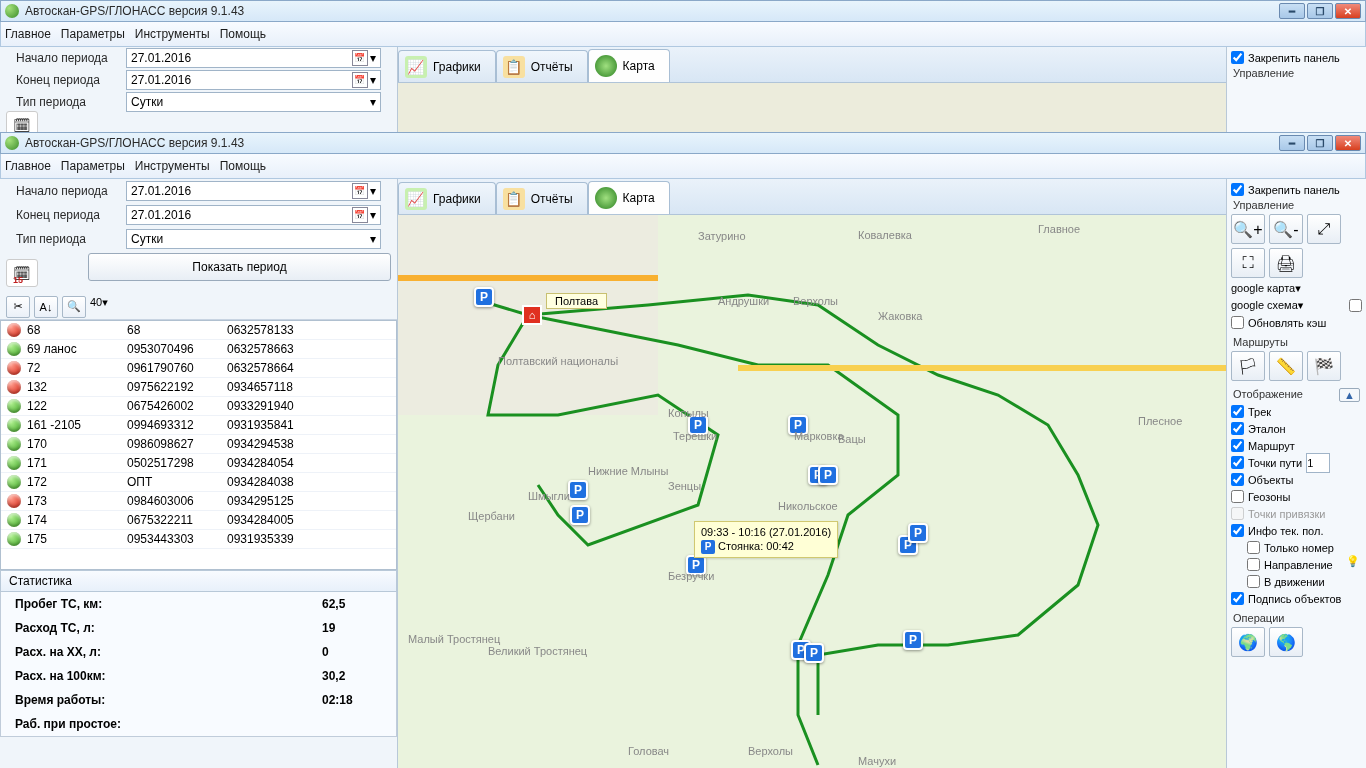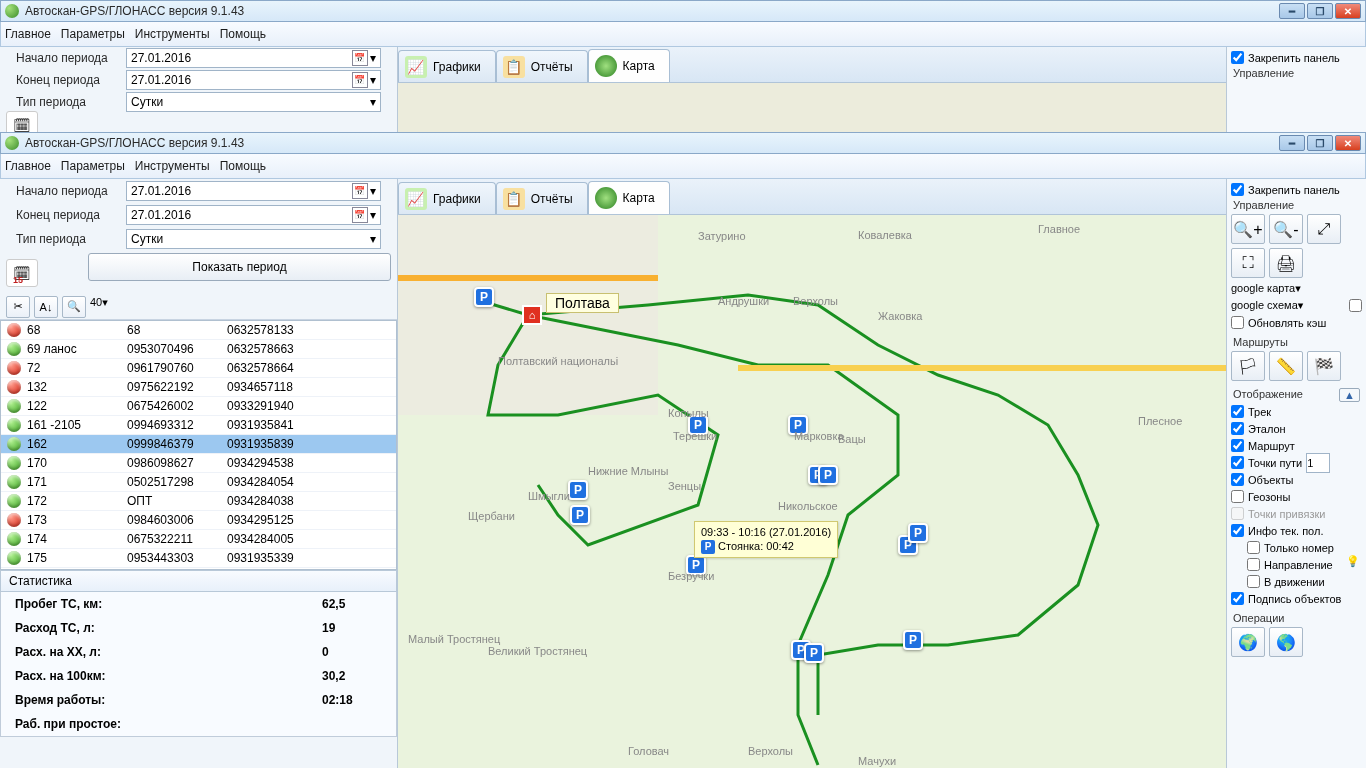--- a/index.html
+++ b/index.html
@@ -170,21 +170,21 @@
   color:#fff; font-weight:bold; display:flex; align-items:center; justify-content:center;
   font-size:12px; box-shadow:0 1px 3px rgba(0,0,0,0.4);
 }
 .home {
   position:absolute; width:20px; height:20px;
   background:#e03020; border:2px solid #fff;
   color:#fff; display:flex; align-items:center; justify-content:center;
 }
 .citylabel {
   position:absolute; background:#ffffe0; border:1px solid #c8c070;
-  padding:1px 8px; font-size:14px;
+  padding:1px 8px; font-size:11px;
 }
 .tooltip {
   position:absolute; background:#ffffd6; border:1px solid #d0c870;
   padding:3px 6px; font-size:11px; line-height:14px;
   box-shadow:1px 1px 2px rgba(0,0,0,0.15);
 }
 
 
 .rside {
   background:#f4f8fc; border-left:1px solid #b8c8d8;
@@ -385,26 +385,20 @@
             <span class="dot green"></span>
     <span class="c1">122</span>
     <span class="c2">0675426002</span>
     <span class="c3">0933291940</span>
           </div>
           <div class="listrow">
             <span class="dot green"></span>
     <span class="c1">161 -2105</span>
     <span class="c2">0994693312</span>
     <span class="c3">0931935841</span>
-          </div>
-          <div class="listrow sel">
-            <span class="dot green"></span>
-    <span class="c1">162</span>
-    <span class="c2">0999846379</span>
-    <span class="c3">0931935839</span>
           </div>
           <div class="listrow">
             <span class="dot green"></span>
     <span class="c1">170</span>
     <span class="c2">0986098627</span>
     <span class="c3">0934294538</span>
           </div>
           <div class="listrow">
             <span class="dot green"></span>
     <span class="c1">171</span>

